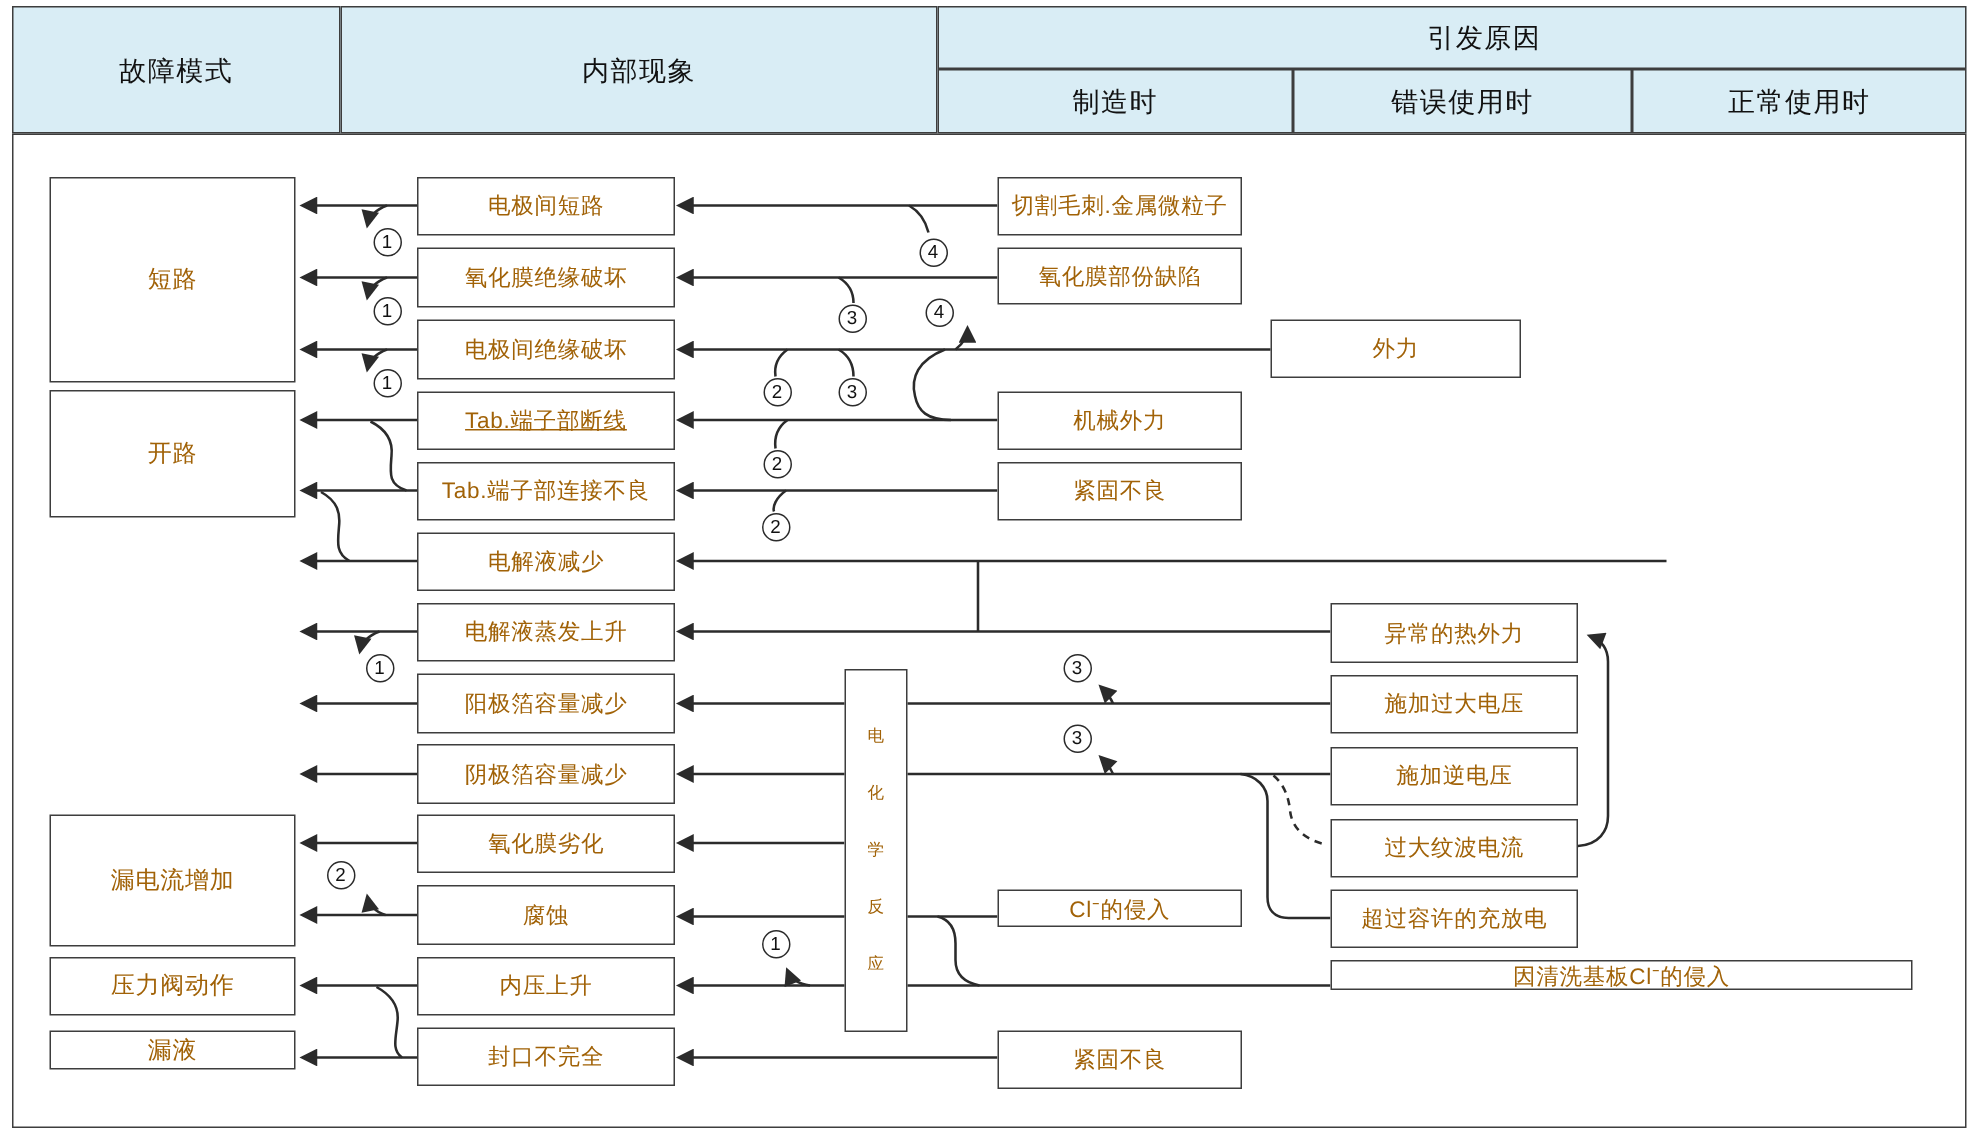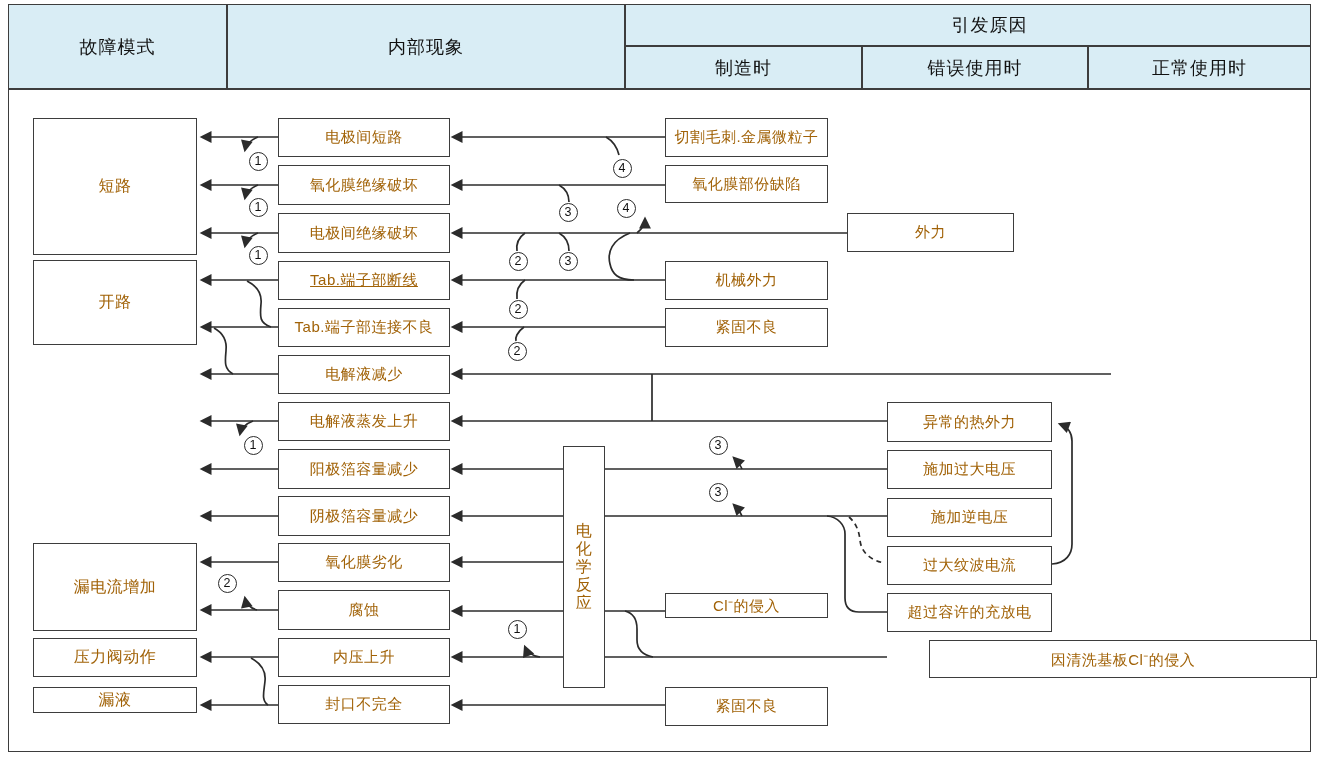--- a/index.html
+++ b/index.html
@@ -7,21 +7,21 @@
   .hcell{position:absolute;box-sizing:border-box;background:#d9edf5;border:1.5px solid #3d3d3d;
          display:flex;align-items:center;justify-content:center;font-size:18px;color:#111;
          letter-spacing:1px;}
   .bodyframe{position:absolute;box-sizing:border-box;border:1.7px solid #3d3d3d;background:transparent;pointer-events:none;}
   .lines{position:absolute;left:0;top:0;}
   .box{position:absolute;box-sizing:border-box;background:#ffffff;border:1.5px solid #3d3d3d;
        display:flex;align-items:center;justify-content:center;font-size:15px;color:#a16207;
        text-align:center;letter-spacing:0.5px;}
   .fbox{font-size:16px;}
   .f3{flex-direction:column;gap:30px;}
-  .vbox span{display:block;width:19px;word-break:break-all;line-height:18px;font-size:16px;text-align:center;}
+  .vbox span{display:block;width:19px;word-break:break-all;line-height:38px;font-size:11px;text-align:center;}
   .num{position:absolute;box-sizing:border-box;width:19px;height:19px;border:1.4px solid #2b2b2b;
        border-radius:50%;background:#fff;font-size:12.5px;color:#111;display:flex;
        align-items:center;justify-content:center;z-index:5;}
 </style>
 </head>
 <body>
 
 <div class="canvas">
 
   <svg class="lines" width="1318" height="760" viewBox="0 0 1318 760">
@@ -201,21 +201,21 @@
     </div>
   <div class="box" style="left:887px;top:498px;width:165px;height:39px;">
       <span>施加逆电压</span>
     </div>
   <div class="box" style="left:887px;top:546px;width:165px;height:39px;">
       <span>过大纹波电流</span>
     </div>
   <div class="box" style="left:887px;top:593px;width:165px;height:39px;">
       <span>超过容许的充放电</span>
     </div>
-  <div class="box" style="left:929px;top:640px;width:388px;height:38px;">
+  <div class="box" style="left:887px;top:640px;width:388px;height:20px;">
       <span>因清洗基板Cl⁻的侵入</span>
     </div>
 
 
   <div class="num" style="left:248.5px;top:151.5px;">
       <span>1</span>
     </div>
   <div class="num" style="left:248.5px;top:197.5px;">
       <span>1</span>
     </div>

